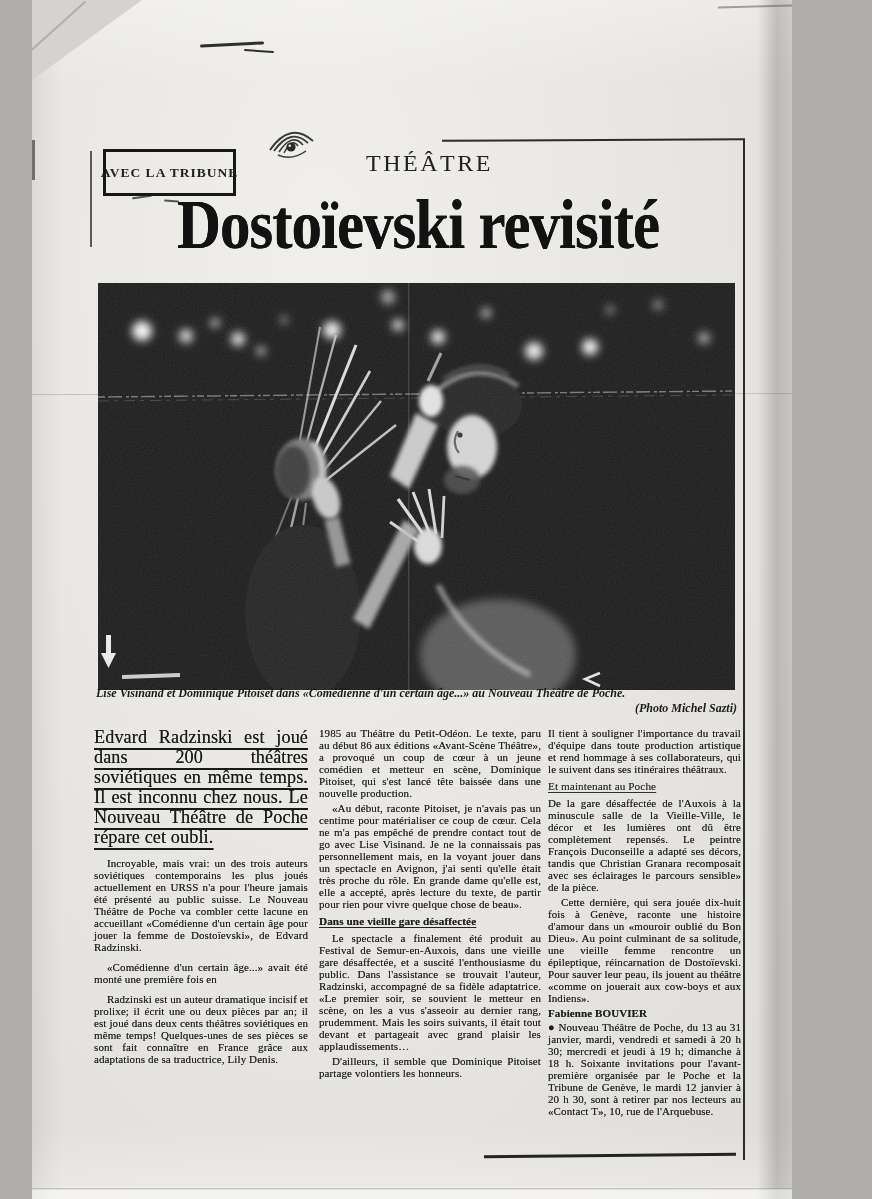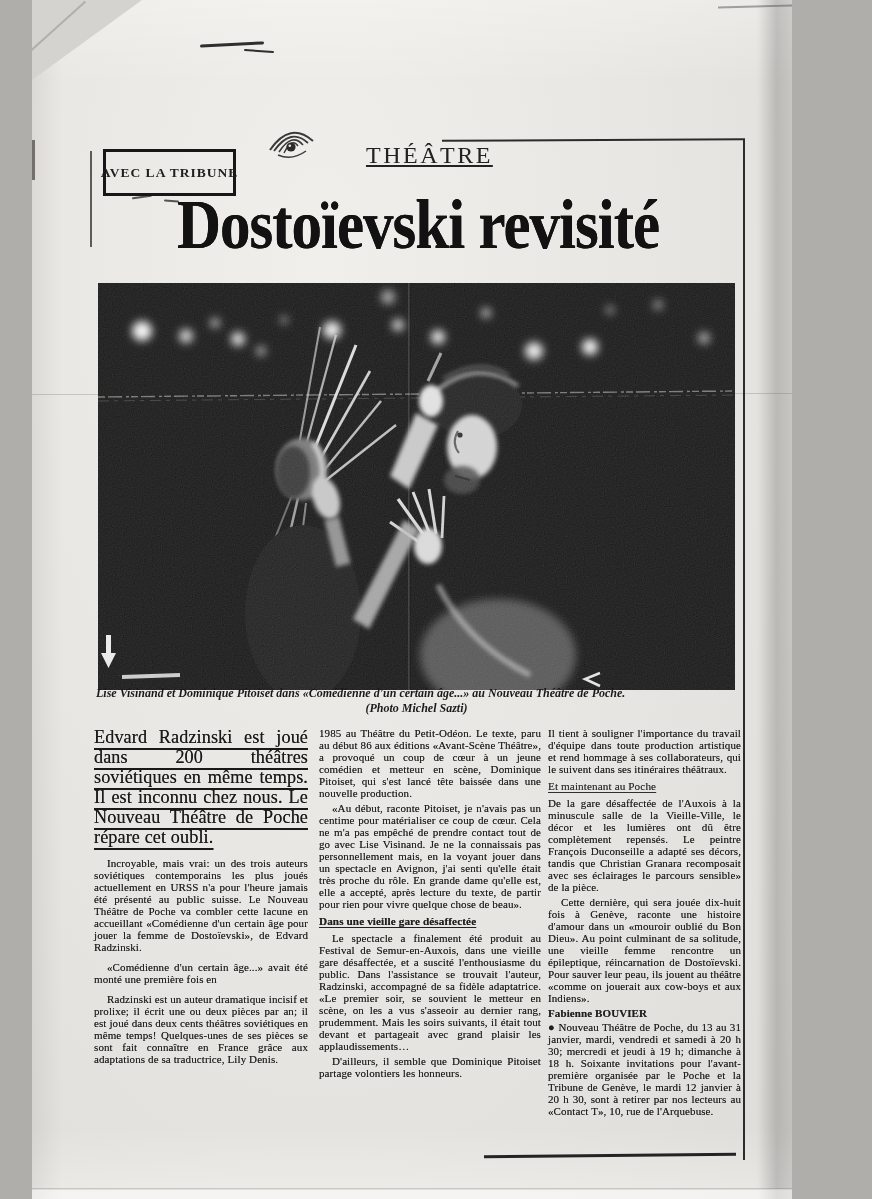--- a/index.html
+++ b/index.html
@@ -20,31 +20,31 @@
   .smudge{background:#2e2e2e;border-radius:2px;}
   .crease{background:rgba(95,93,89,0.25);}
   .bottom-strip{left:0;top:1189px;width:872px;height:10px;background:rgba(255,255,255,0.45);}
   .tr-line{left:686px;top:4px;width:176px;height:2px;background:#5e5e5c;opacity:.55;transform:rotate(-1.6deg);}
   .l-edge{left:0;top:140px;width:3px;height:40px;background:#44423f;opacity:.7;}
   
   .kicker-box{left:71px;top:149px;width:127px;height:41px;border:3px solid #171717;
     display:flex;align-items:center;justify-content:center;}
   .kicker-box span{font-size:13.5px;font-weight:bold;letter-spacing:1px;white-space:nowrap;}
   .kicker-tick{left:58px;top:151px;width:2px;height:96px;background:#2c2c2c;opacity:.75;}
-  .section-title{left:334px;top:142px;font-size:24px;letter-spacing:2.5px;color:#222;text-decoration:underline;}
+  .section-title{left:334px;top:150px;font-size:24px;letter-spacing:2.5px;color:#222;}
   .headline{left:60px;top:190px;width:652px;text-align:center;font-size:61px;font-weight:bold;
     letter-spacing:-1px;line-height:1;color:#121212;transform:scaleY(1.14);transform-origin:top center;
     text-shadow:0 0 .6px #121212;}
   .rule-top{left:410px;top:139px;width:303px;height:2px;background:#2b2b2b;transform:rotate(-0.3deg);}
   .rule-right{left:711px;top:140px;width:2px;height:1020px;background:#2b2b2b;}
   .rule-bottom{left:452px;top:1154px;width:252px;height:3px;background:#232323;transform:rotate(-0.6deg);}
   
   .photo{left:66px;top:283px;width:637px;height:407px;background:#0b0b0b;}
   .caption{left:64px;top:686px;width:641px;font-size:12px;font-weight:bold;font-style:italic;line-height:14px;color:#1a1a1a;}
-  .caption .credit{text-align:center;margin-top:1px;}
+  .caption .credit{text-align:right;margin-top:1px;}
   
   .col{position:absolute;top:727px;text-align:justify;font-size:11px;line-height:12px;
     letter-spacing:.1px;color:#202020;text-shadow:0 0 .3px rgba(20,20,20,.6);}
   .col1{left:62px;width:214px;}
   .col2{left:287px;width:222px;}
   .col3{left:516px;width:193px;}
   .lead{font-size:18.2px;line-height:20px;text-align:justify;margin:0 0 10px 0;color:#191919;
     text-decoration:underline;text-decoration-thickness:1.5px;text-underline-offset:4.5px;
     text-shadow:0 0 .4px rgba(20,20,20,.7);}
   .col p{margin:0 0 8px 0;text-indent:13px;}

